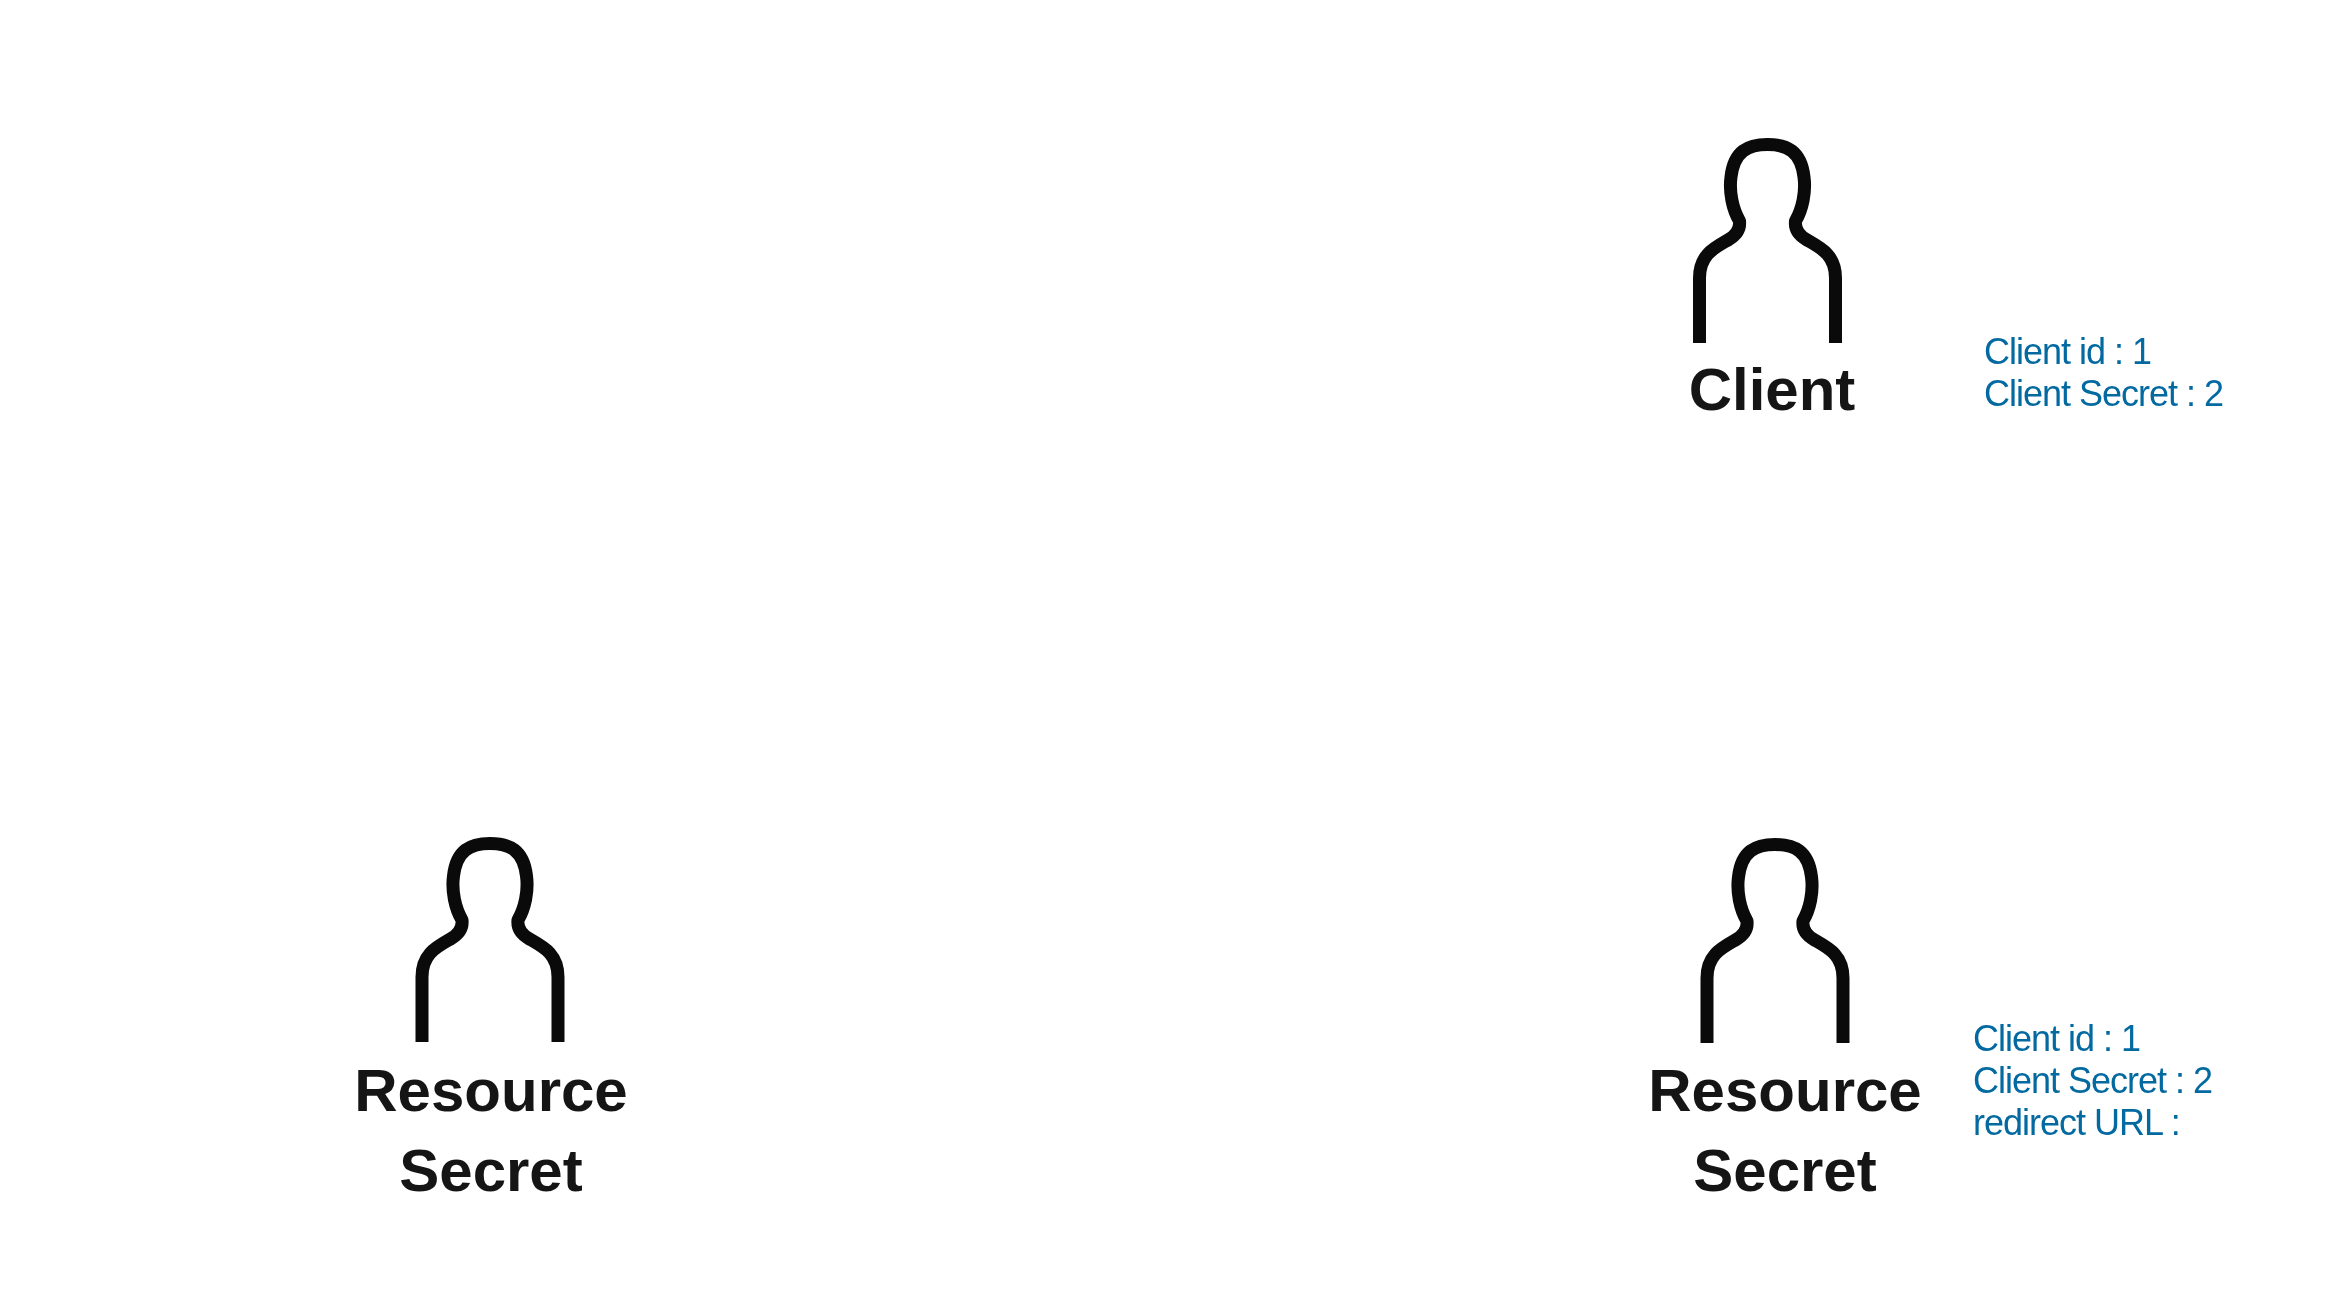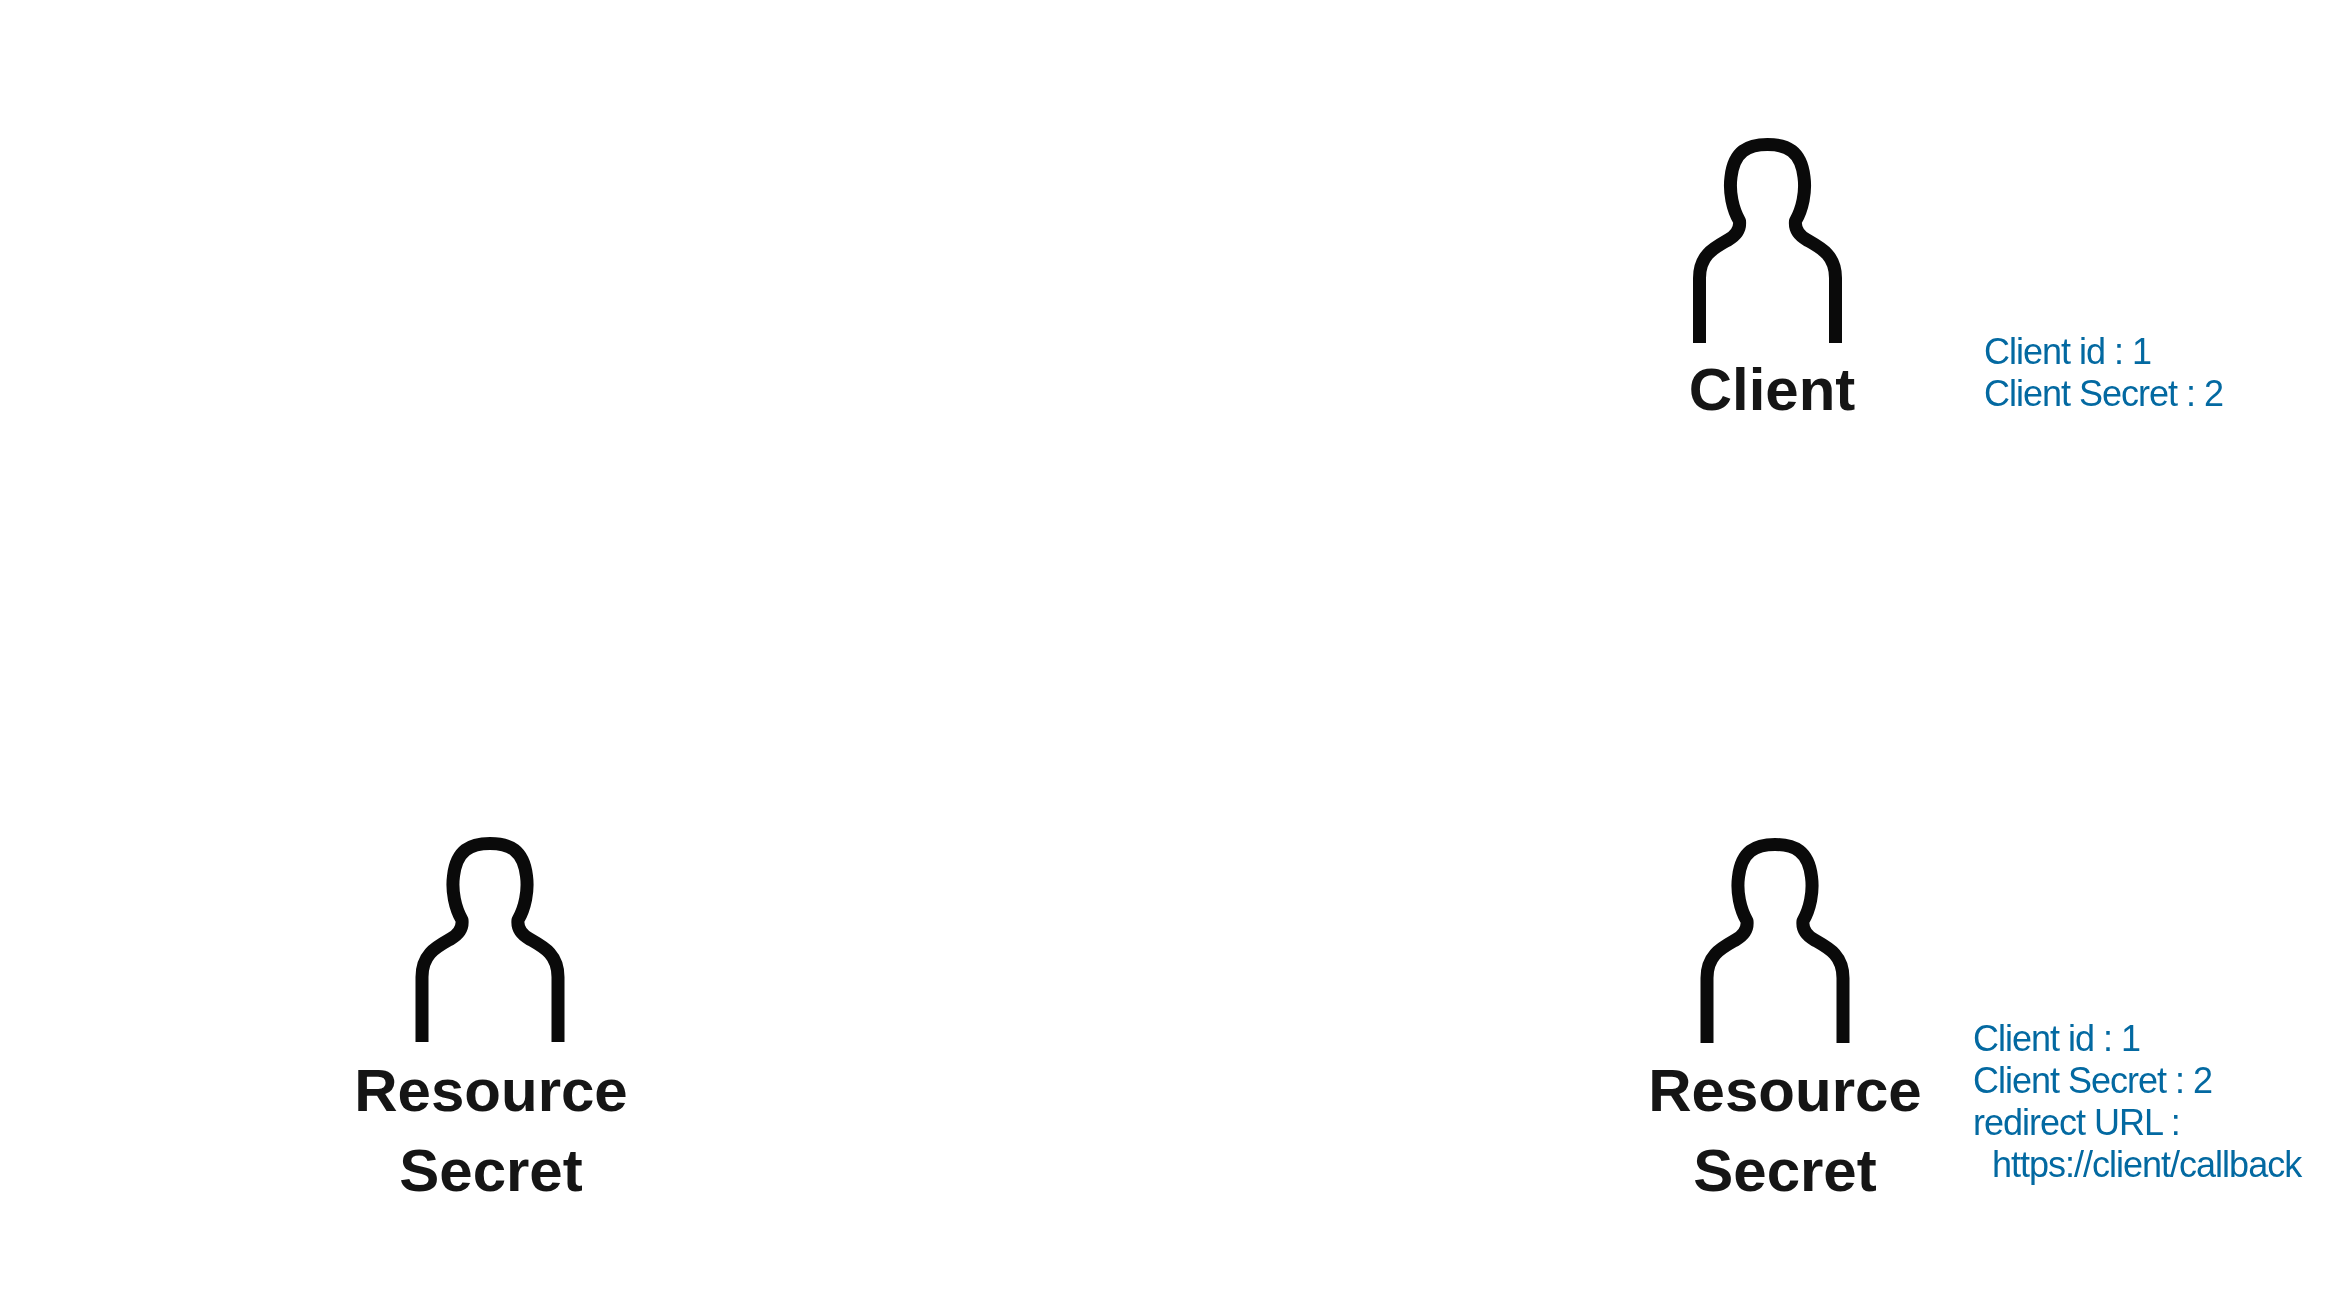--- a/index.html
+++ b/index.html
@@ -117,17 +117,16 @@
                L 142.5 205" fill="none" stroke="#0a0a0a" stroke-width="13" stroke-linejoin="round" stroke-linecap="butt"></path>
     </svg>
     <div id="server-label" class="actor-label">
       <div>Resource</div>
       <div>Secret</div>
     </div>
     <div id="server-details" class="actor-details">
       <div class="detail-line">Client id : 1</div>
       <div class="detail-line">Client Secret : 2</div>
       <div class="detail-line">redirect URL :</div>
-      <div class="detail-line indent">https://client/callback</div>
     </div>
   </div>
 
 </div>
 
 </body></html>

